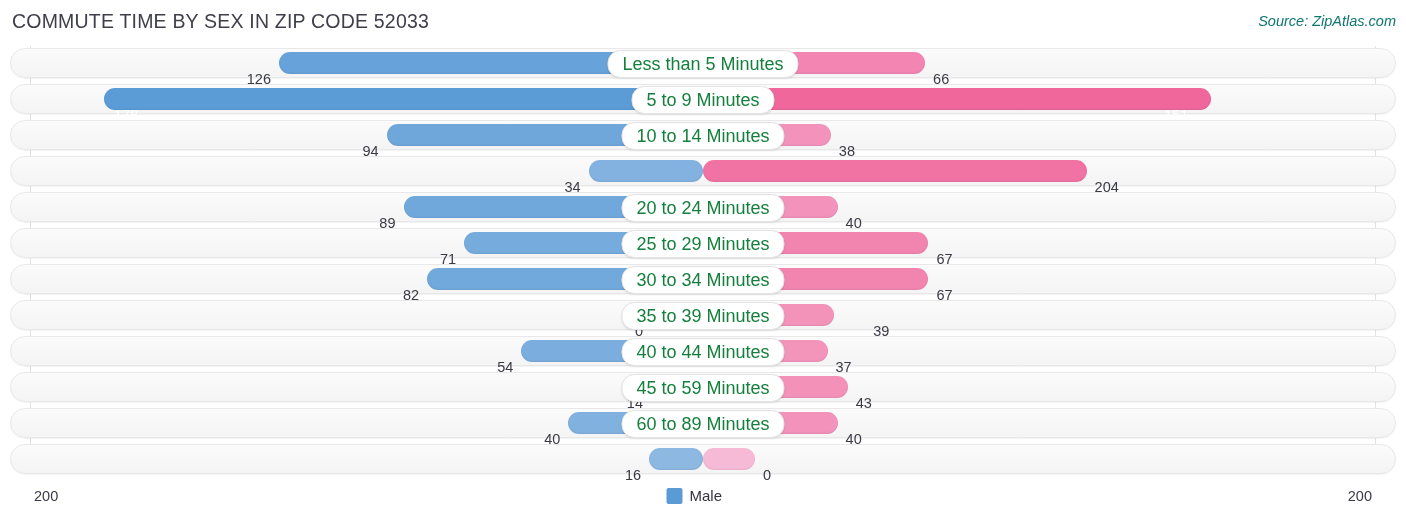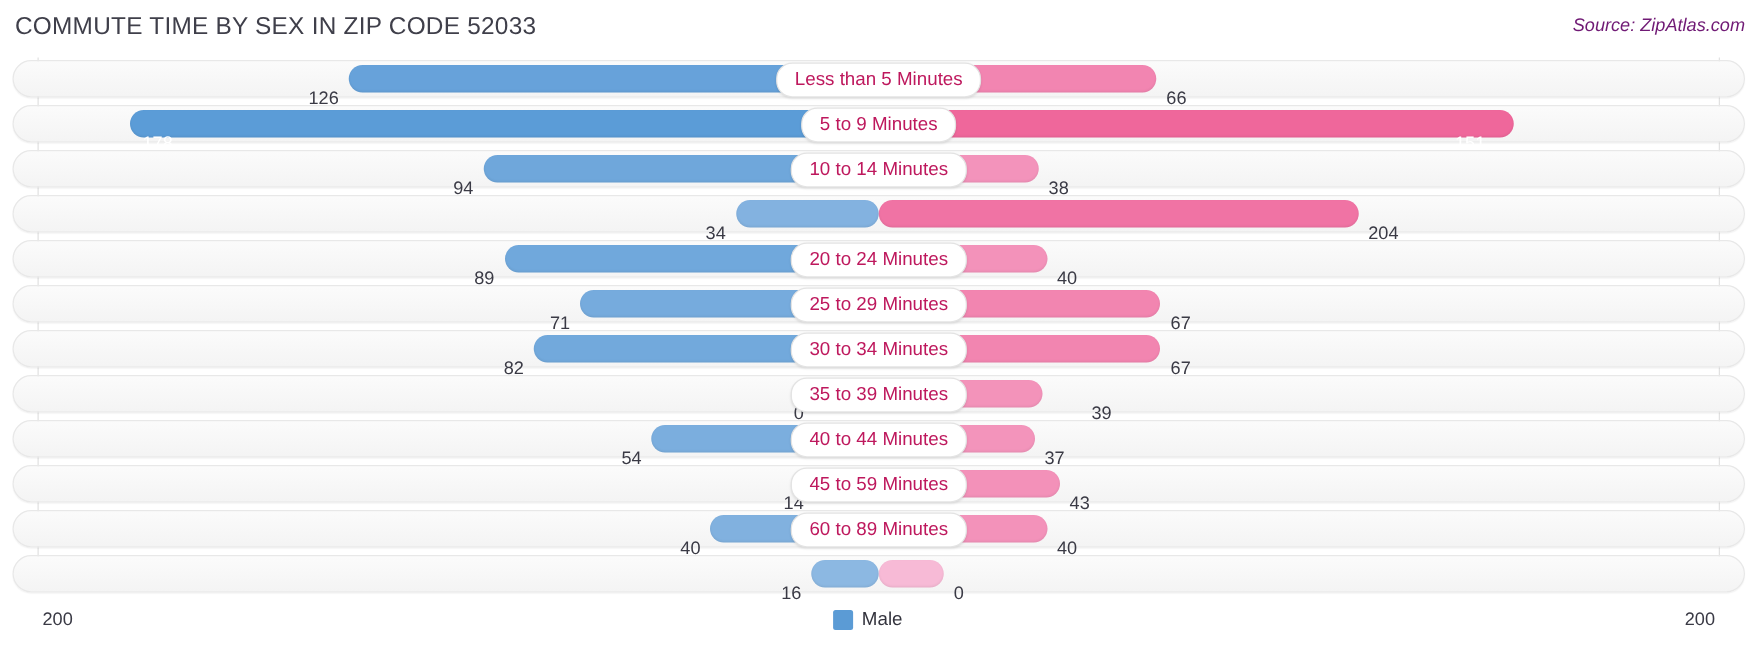--- a/index.html
+++ b/index.html
@@ -15,21 +15,21 @@
 
   
   #header{position:absolute;left:0;top:0;width:1406px;height:44px;}
   #chart-title{
     position:absolute;left:12px;top:10px;
     font-size:19.5px;letter-spacing:.2px;
     color:#3f3f4a;white-space:nowrap;
   }
   #source-label{
     position:absolute;right:10px;top:13px;
-    font-size:14.5px;font-style:italic;color:#701a75;
+    font-size:14.5px;font-style:italic;color:#0f766e;
     white-space:nowrap;
   }
 
   
   #plot{
     position:absolute;left:0;top:46px;
     width:1406px;height:438px;
   }
   .gridline{
     position:absolute;top:0;bottom:34px;width:1px;
@@ -76,21 +76,21 @@
   .val-male{text-align:right;}
   .val-female{text-align:left;}
 
   .center-pill{
     position:absolute;top:2px;height:26px;line-height:26px;
     left:50%;transform:translateX(-50%);
     background:#ffffff;
     border:1px solid #e3e3e3;
     border-radius:13px;
     padding:0 14px;
-    font-size:15px;color:#be185d;
+    font-size:18px;color:#15803d;
     white-space:nowrap;
     box-shadow:0 1px 2px rgba(0,0,0,.10);
     z-index:5;
   }
 
   
   #footer{
     position:absolute;left:0;top:484px;width:1406px;height:38px;
   }
   .axis-end{

